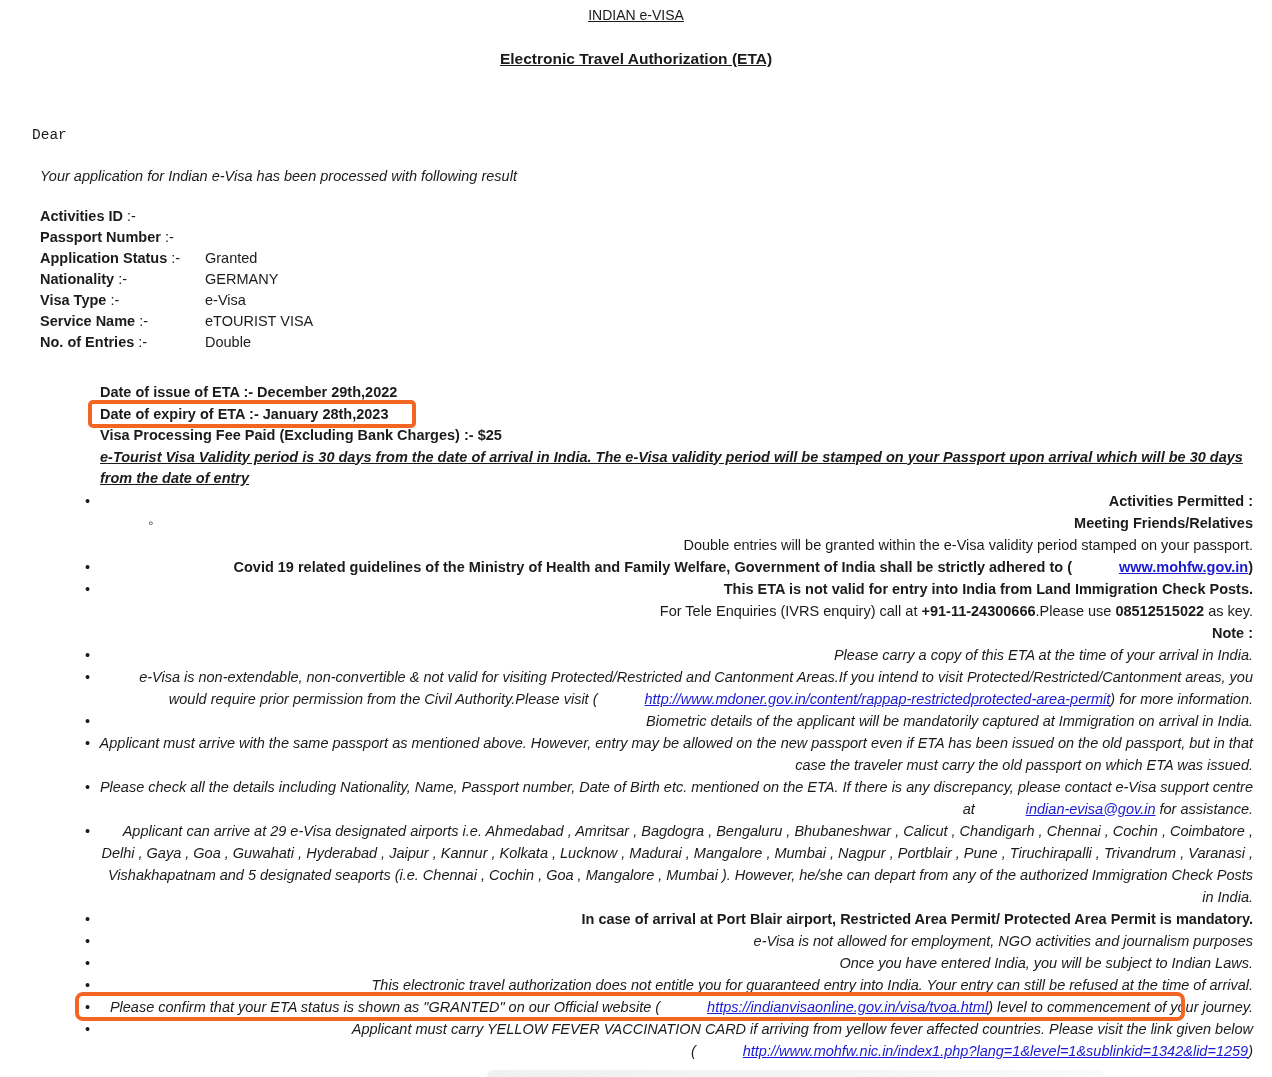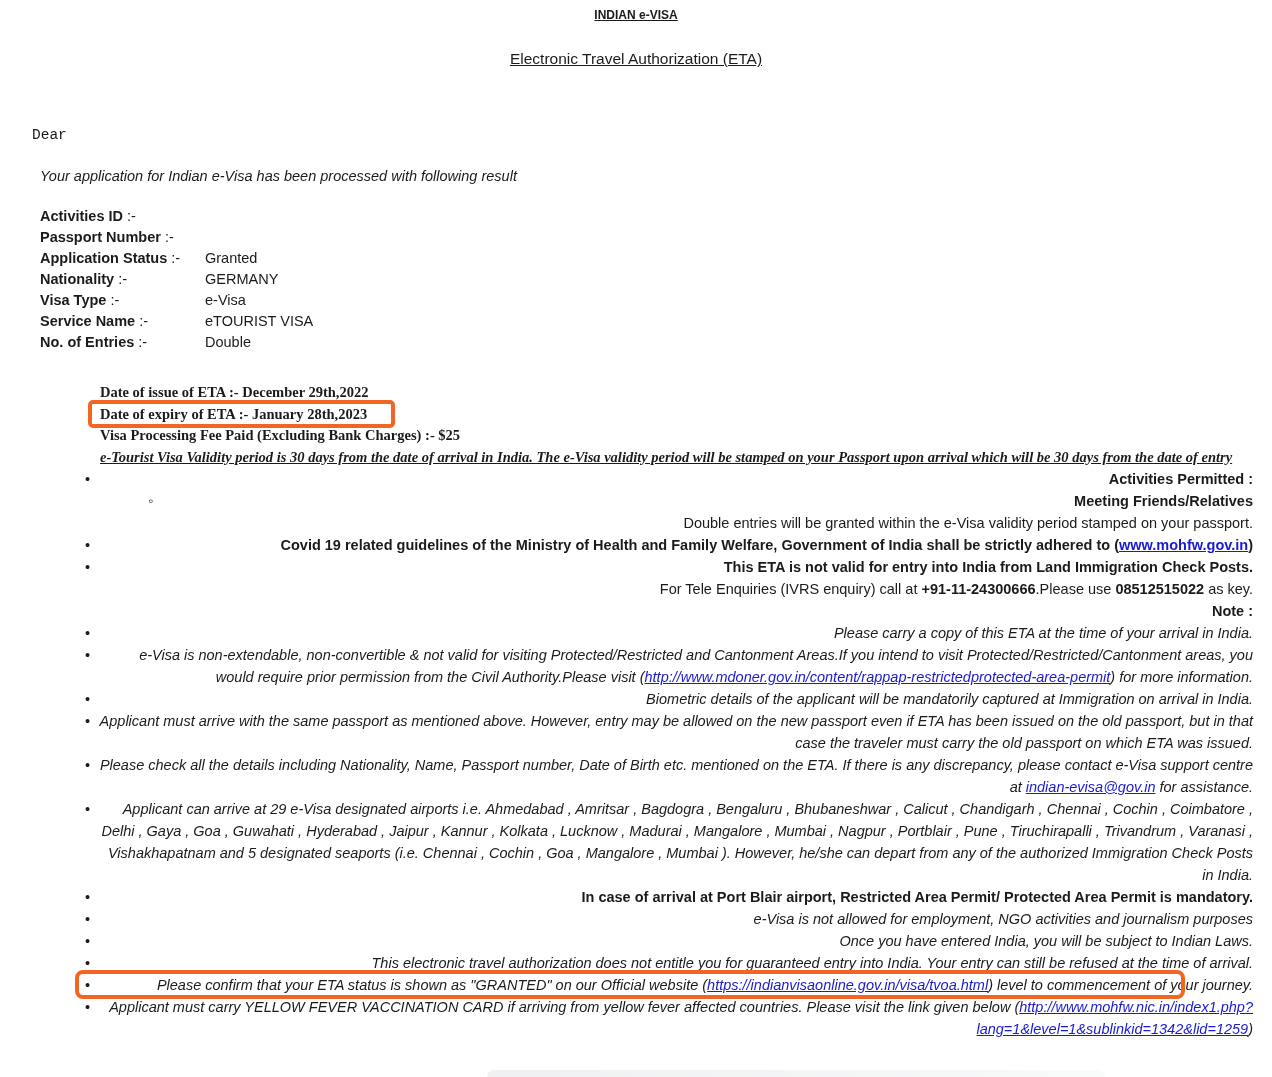--- a/index.html
+++ b/index.html
@@ -9,47 +9,47 @@
   }
   *{box-sizing:border-box;}
   html,body{margin:0;padding:0;}
   body{
     width:1272px;height:1077px;position:relative;overflow:hidden;
     background:#ffffff;color:var(--ink);
     font-family:"Liberation Sans","DejaVu Sans",sans-serif;
     font-size:14.5px;
   }
   .center{text-align:center;}
-  .title{padding-top:7px;font-size:12px;font-weight:bold;text-decoration:underline;line-height:17px;}
-  .subtitle{margin-top:26px;font-size:15.5px;font-weight:normal;text-decoration:underline;line-height:17px;}
+  .title{padding-top:7px;font-size:14px;font-weight:normal;text-decoration:underline;line-height:17px;}
+  .subtitle{margin-top:26px;font-size:15.5px;font-weight:bold;text-decoration:underline;line-height:17px;}
   .salutation{margin:60px 0 0 32px;line-height:17px;font-family:Liberation Mono, monospace;}
   .intro{margin:24px 0 0 40px;line-height:17px;font-style:italic;}
   .fields{margin:21px 0 0 40px;line-height:21px;}
   .field-row .flabel{display:inline-block;width:165px;}
   .field-row .flabel b{font-weight:bold;}
-  .eta-block{margin:29px 0 0 100px;width:1153px;line-height:21.5px;font-weight:bold;font-family:Liberation Serif, serif;}
+  .eta-block{margin:29px 0 0 100px;width:1153px;line-height:21.5px;font-weight:bold;}
   .eta-line.validity{font-style:italic;text-decoration:underline;}
   .hl-expiry{position:relative;display:inline-block;}
   .hl-expiry::before{
     content:"";position:absolute;inset:-4px -28px -3px -12px;
     border:4px solid var(--orange);border-radius:5px;pointer-events:none;
   }
   .notes{margin:0 0 0 85px;width:1168px;line-height:22px;}
   .note-row{display:flex;position:relative;}
   .note-row .marker{flex:0 0 14px;}
   .note-row .content{flex:1;text-align:right;}
   .note-row.sub{margin-left:63px;}
   .note-row.bold .content{font-weight:bold;}
   .note-row.italic .content{font-style:italic;}
   .note-row .content .b{font-weight:bold;}
   .note-row.hl::before{
     content:"";position:absolute;inset:-4px 68px -3px -10px;
     border:4px solid var(--orange);border-radius:8px;pointer-events:none;
   }
-  a{color:var(--link);text-decoration:underline;cursor:pointer;}
+  a{color:var(--link);text-decoration:underline;cursor:pointer;margin-left:47px;}
   .bottom-bar{
     position:absolute;bottom:0;left:487px;width:618px;height:7px;
     border-radius:10px 10px 0 0;
     background:linear-gradient(to right,#eef0f1,#f9fafa);
   }
 </style>
 </head>
 <body>
 
 <div class="doc">

